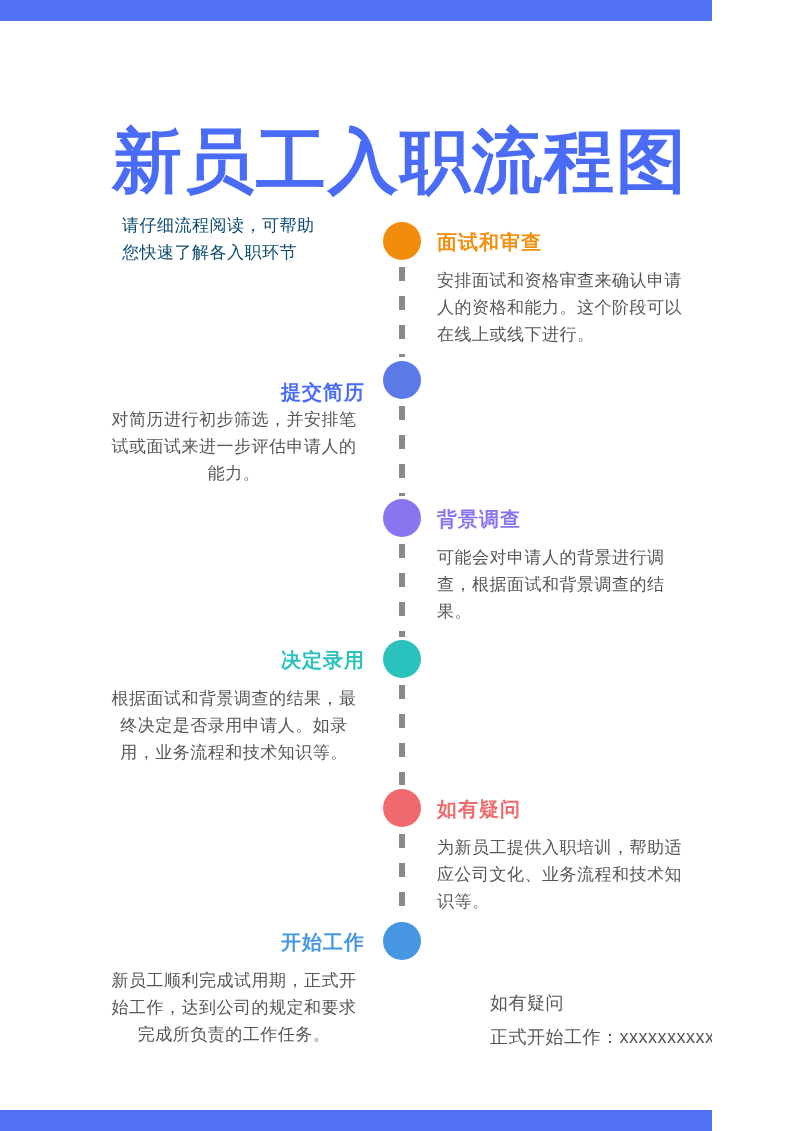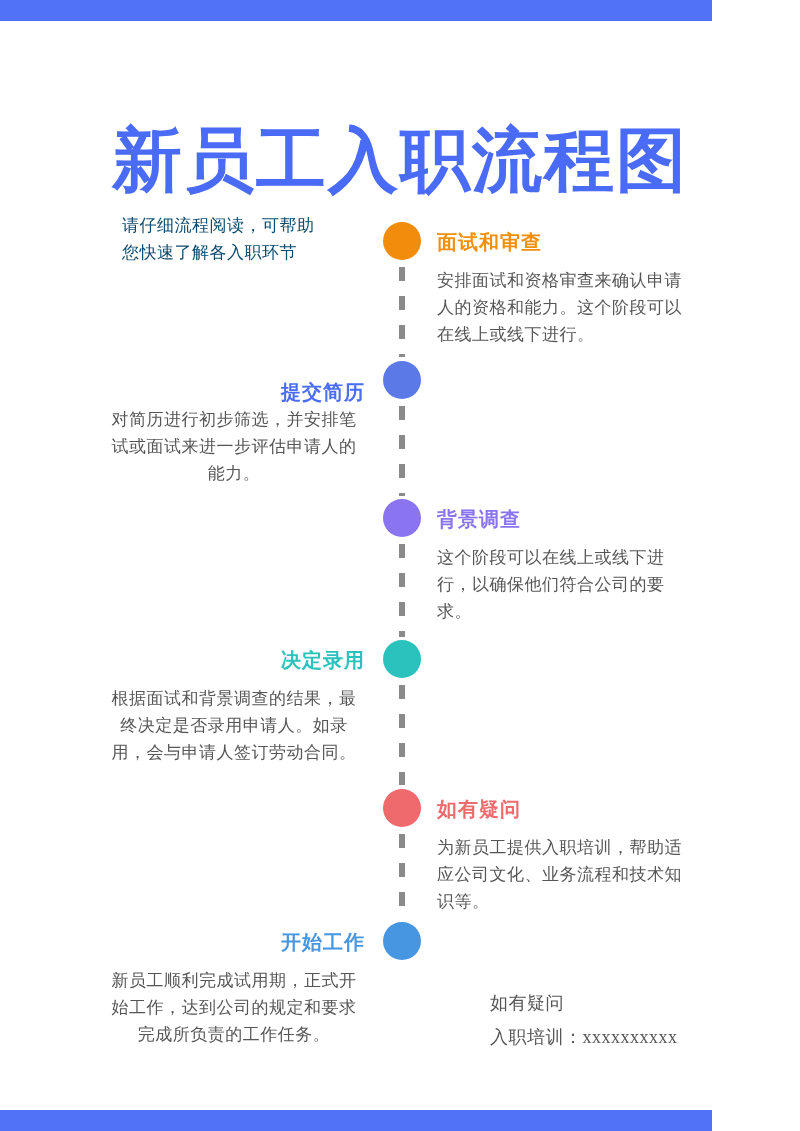--- a/index.html
+++ b/index.html
@@ -2,21 +2,21 @@
 <html><head>
 <meta charset="utf-8">
 <style>
   html, body { margin: 0; padding: 0; background: #ffffff; }
   #poster {
     position: relative;
     width: 712px;
     height: 1131px;
     background: #ffffff;
     overflow: hidden;
-    font-family: Liberation Serif, serif;
+    font-family: Liberation Sans, sans-serif;
   }
   .bar {
     position: absolute;
     left: 0;
     width: 800px;
     height: 21px;
     background: #5171f6;
   }
   .bar-top { top: 0; }
   .bar-bottom { top: 1110px; }
@@ -139,34 +139,34 @@
   <div class="dot dot1" style="background-color: rgb(242, 140, 12);"></div>
   <div class="step-title st-right st1" style="color: rgb(242, 144, 13);">面试和审查</div>
   <div class="step-desc sd-right sd1">安排面试和资格审查来确认申请人的资格和能力。这个阶段可以在线上或线下进行。</div>
 
   <div class="dot dot2" style="background-color: rgb(91, 122, 232);"></div>
   <div class="step-title st-left st2" style="color: rgb(74, 108, 245);">提交简历</div>
   <div class="step-desc sd-left sd2">对简历进行初步筛选，并安排笔试或面试来进一步评估申请人的能力。</div>
 
   <div class="dot dot3" style="background-color: rgb(139, 116, 239);"></div>
   <div class="step-title st-right st3" style="color: rgb(139, 116, 240);">背景调查</div>
-  <div class="step-desc sd-right sd3">这个阶段可以在线上或线下进行，以确保他们符合公司的要求。</div>
+  <div class="step-desc sd-right sd3">可能会对申请人的背景进行调查，根据面试和背景调查的结果。</div>
 
   <div class="dot dot4" style="background-color: rgb(43, 194, 190);"></div>
   <div class="step-title st-left st4" style="color: rgb(43, 194, 190);">决定录用</div>
-  <div class="step-desc sd-left sd4">根据面试和背景调查的结果，最终决定是否录用申请人。如录用，会与申请人签订劳动合同。</div>
+  <div class="step-desc sd-left sd4">根据面试和背景调查的结果，最终决定是否录用申请人。如录用，业务流程和技术知识等。</div>
 
   <div class="dot dot5" style="background-color: rgb(238, 106, 108);"></div>
   <div class="step-title st-right st5" style="color: rgb(238, 106, 108);">如有疑问</div>
   <div class="step-desc sd-right sd5">为新员工提供入职培训，帮助适应公司文化、业务流程和技术知识等。</div>
 
   <div class="dot dot6" style="background-color: rgb(71, 150, 226);"></div>
   <div class="step-title st-left st6" style="color: rgb(71, 150, 226);">开始工作</div>
   <div class="step-desc sd-left sd6">新员工顺利完成试用期，正式开始工作，达到公司的规定和要求完成所负责的工作任务。</div>
 
   <div class="contact">
     <div>如有疑问</div>
-    <div>入职培训：xxxxxxxxxx</div>
+    <div>正式开始工作：xxxxxxxxxx</div>
   </div>
 
   <div class="bar bar-bottom" style="background-color: rgb(81, 113, 246);"></div>
 
 </div>
 
 </body></html>

